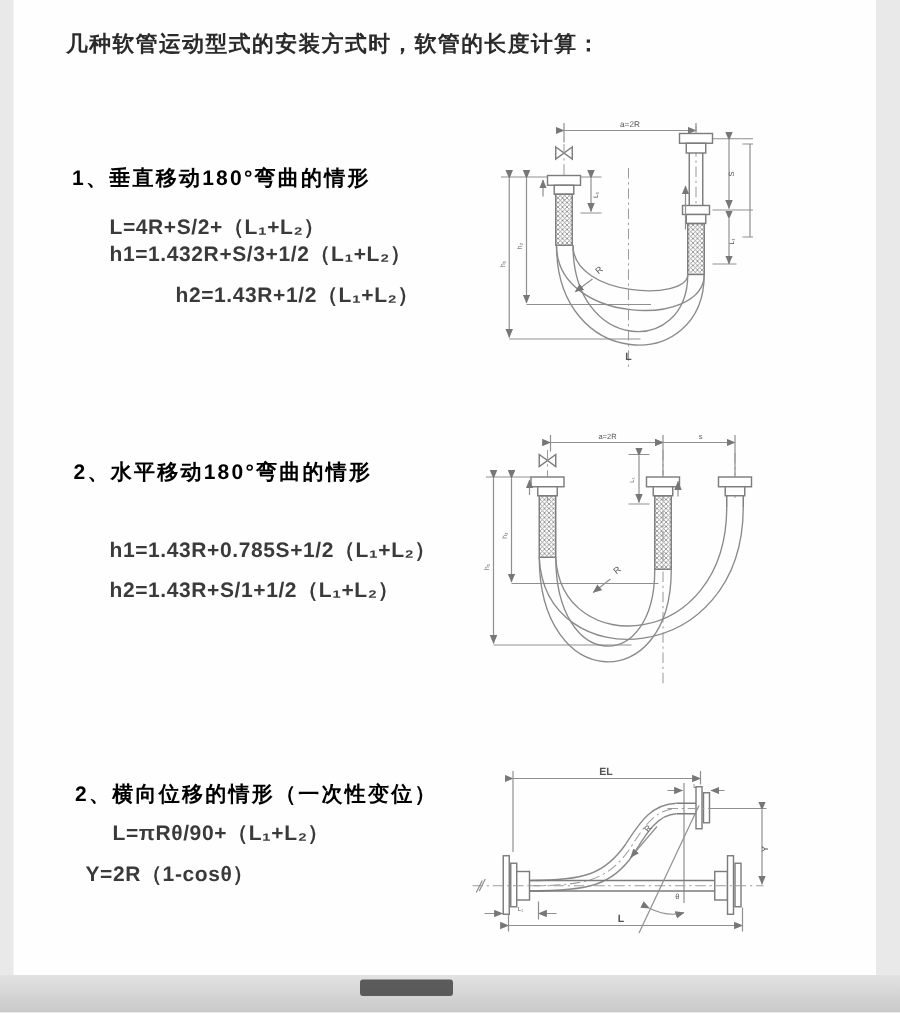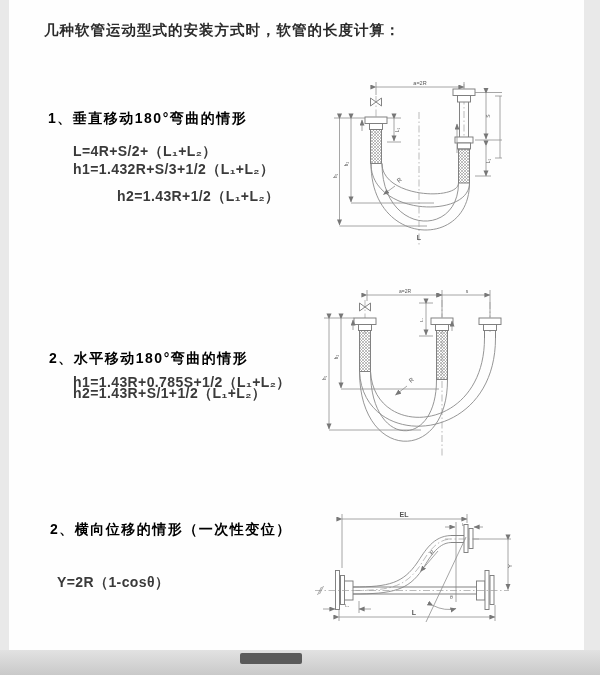--- a/index.html
+++ b/index.html
@@ -29,25 +29,26 @@
 <div class="canvas">
   <div class="page">
 
     <div class="t doc-title" style="left:35px;top:22px;">几种软管运动型式的安装方式时，软管的长度计算：</div>
 
     <div class="t sec-h" style="left:39px;top:110px;">1、垂直移动180°弯曲的情形</div>
     <div class="t formula" style="left:64px;top:143px;">L=4R+S/2+（L₁+L₂）</div>
     <div class="t formula" style="left:64px;top:161px;">h1=1.432R+S/3+1/2（L₁+L₂）</div>
     <div class="t formula" style="left:76px;top:188px;margin-left:32px;">h2=1.43R+1/2（L₁+L₂）</div>
 
-    <div class="t sec-h" style="left:40px;top:306px;margin-top:44px;">2、水平移动180°弯曲的情形</div>
-    <div class="t formula" style="left:64px;top:358px;margin-top:16px;">h1=1.43R+0.785S+1/2（L₁+L₂）</div>
+    <div class="t sec-h" style="left:40px;top:306px;">2、水平移动180°弯曲的情形</div>
+    <div class="t formula" style="left:64px;top:358px;">h1=1.43R+0.785S+1/2（L₁+L₂）</div>
     <div class="t formula" style="left:64px;top:385px;">h2=1.43R+S/1+1/2（L₁+L₂）</div>
 
     <div class="t sec-h" style="left:41px;top:521px;">2、横向位移的情形（一次性变位）</div>
+    <div class="t formula" style="left:66px;top:547px;">L=πRθ/90+（L₁+L₂）</div>
     <div class="t formula" style="left:48px;top:574px;">Y=2R（1-cosθ）</div>
 
     <svg class="diagrams" width="600" height="675" viewBox="0 0 600 675">
       <defs>
         <pattern id="hx1" width="3" height="3" patternUnits="userSpaceOnUse">
           <path d="M0,0 L3,3 M3,0 L0,3" stroke="#8a8a8a" stroke-width="0.55"></path>
         </pattern>
         <marker id="ar" markerUnits="userSpaceOnUse" markerWidth="7" markerHeight="6" refX="5.6" refY="2.5" orient="auto">
           <path d="M0,0 L6,2.5 L0,5 Z" fill="#777"></path>
         </marker>

